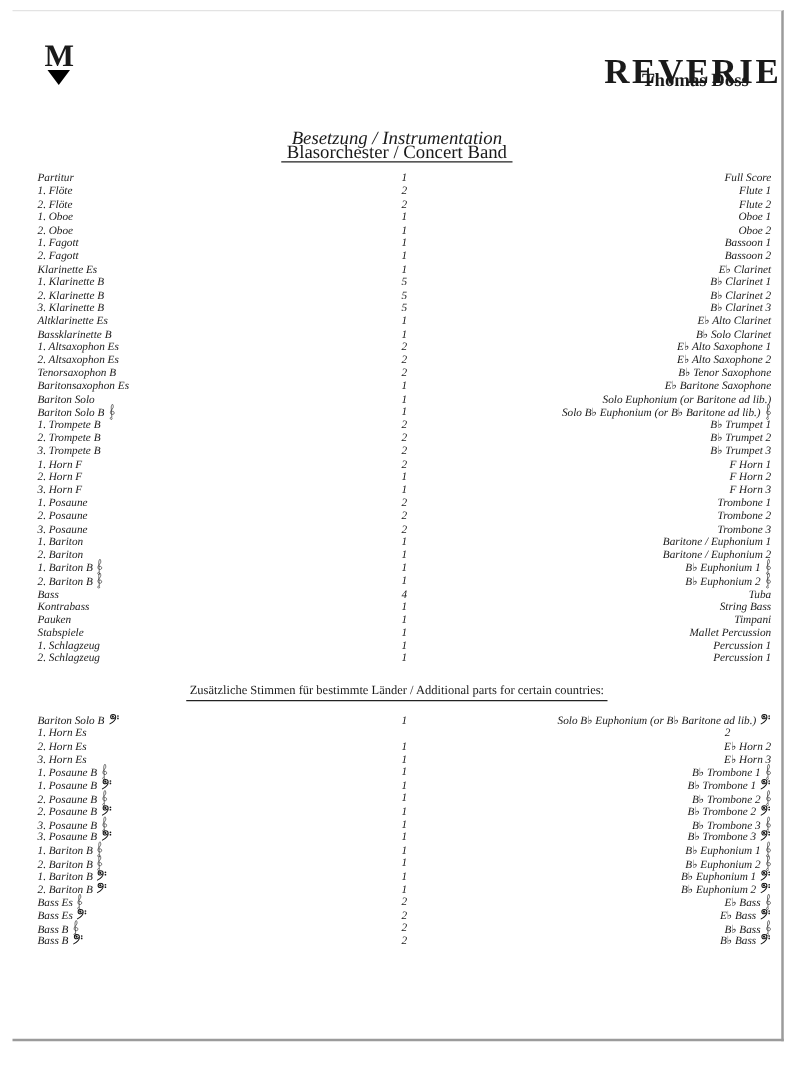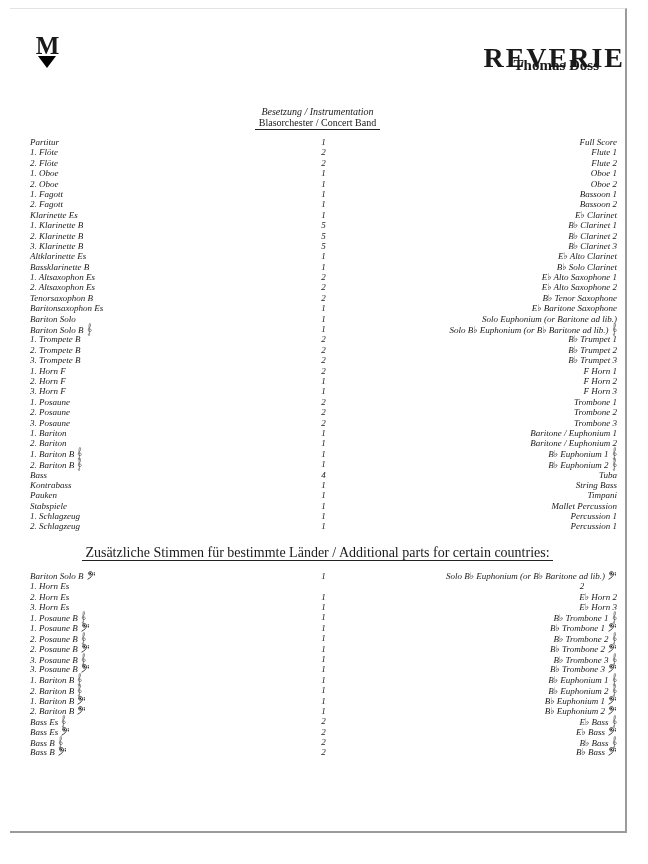--- a/index.html
+++ b/index.html
@@ -18,34 +18,34 @@
   }
   
   .logo { position:absolute; left:22px; top:26px; width:30px; text-align:center; }
   .logo-letter { font-weight:bold; font-size:25px; line-height:22px; letter-spacing:-1px; }
   .logo-tri { width:0; height:0; margin:0 auto; margin-top:-1px;
     border-left:9px solid transparent; border-right:9px solid transparent; border-top:12px solid #000; }
   .title { text-align:right; padding-top:34px; font-size:28px; line-height:30px;
     font-weight:bold; letter-spacing:2px; }
   .composer { position:absolute; right:26px; top:48px; font-weight:bold; font-size:15px; }
   
-  .inst-heading { text-align:center; margin-top:33px; font-size:10px; line-height:11px; }
+  .inst-heading { text-align:center; margin-top:33px; font-size:15px; line-height:11px; }
   .inst-heading .line1 { font-style:italic; }
   .inst-heading .line2 { display:inline-block; border-bottom:1px solid #222; padding:0 4px 1px 4px; }
   
   .tbl { margin-top:7px; padding-left:20px; padding-right:8px;font-style:italic; }
   .row { display:flex; align-items:center; height:10.4px; font-size:9px; line-height:10.4px; }
   .col-de { flex:1; text-align:left; white-space:nowrap; }
   .col-qty { width:70px; text-align:center; }
   .col-en { flex:1; text-align:right; white-space:nowrap; }
   .clef { display:inline-block; margin-left:3px; }
   .clef svg { vertical-align:-3px; }
   .clef.bass svg { vertical-align:-1px; }
   
-  .addl-heading { text-align:center; margin-top:15px; font-size:14px; line-height:12px; }
+  .addl-heading { text-align:center; margin-top:15px; font-size:10px; line-height:12px; }
   .addl-heading span { display:inline-block; border-bottom:1px solid #222; padding:0 3px 1px 3px; }
   .tbl2 { margin-top:10px; }
 </style>
 </head>
 <body>
 
 <div class="canvas">
   <div class="page">
 
     <div class="logo">

